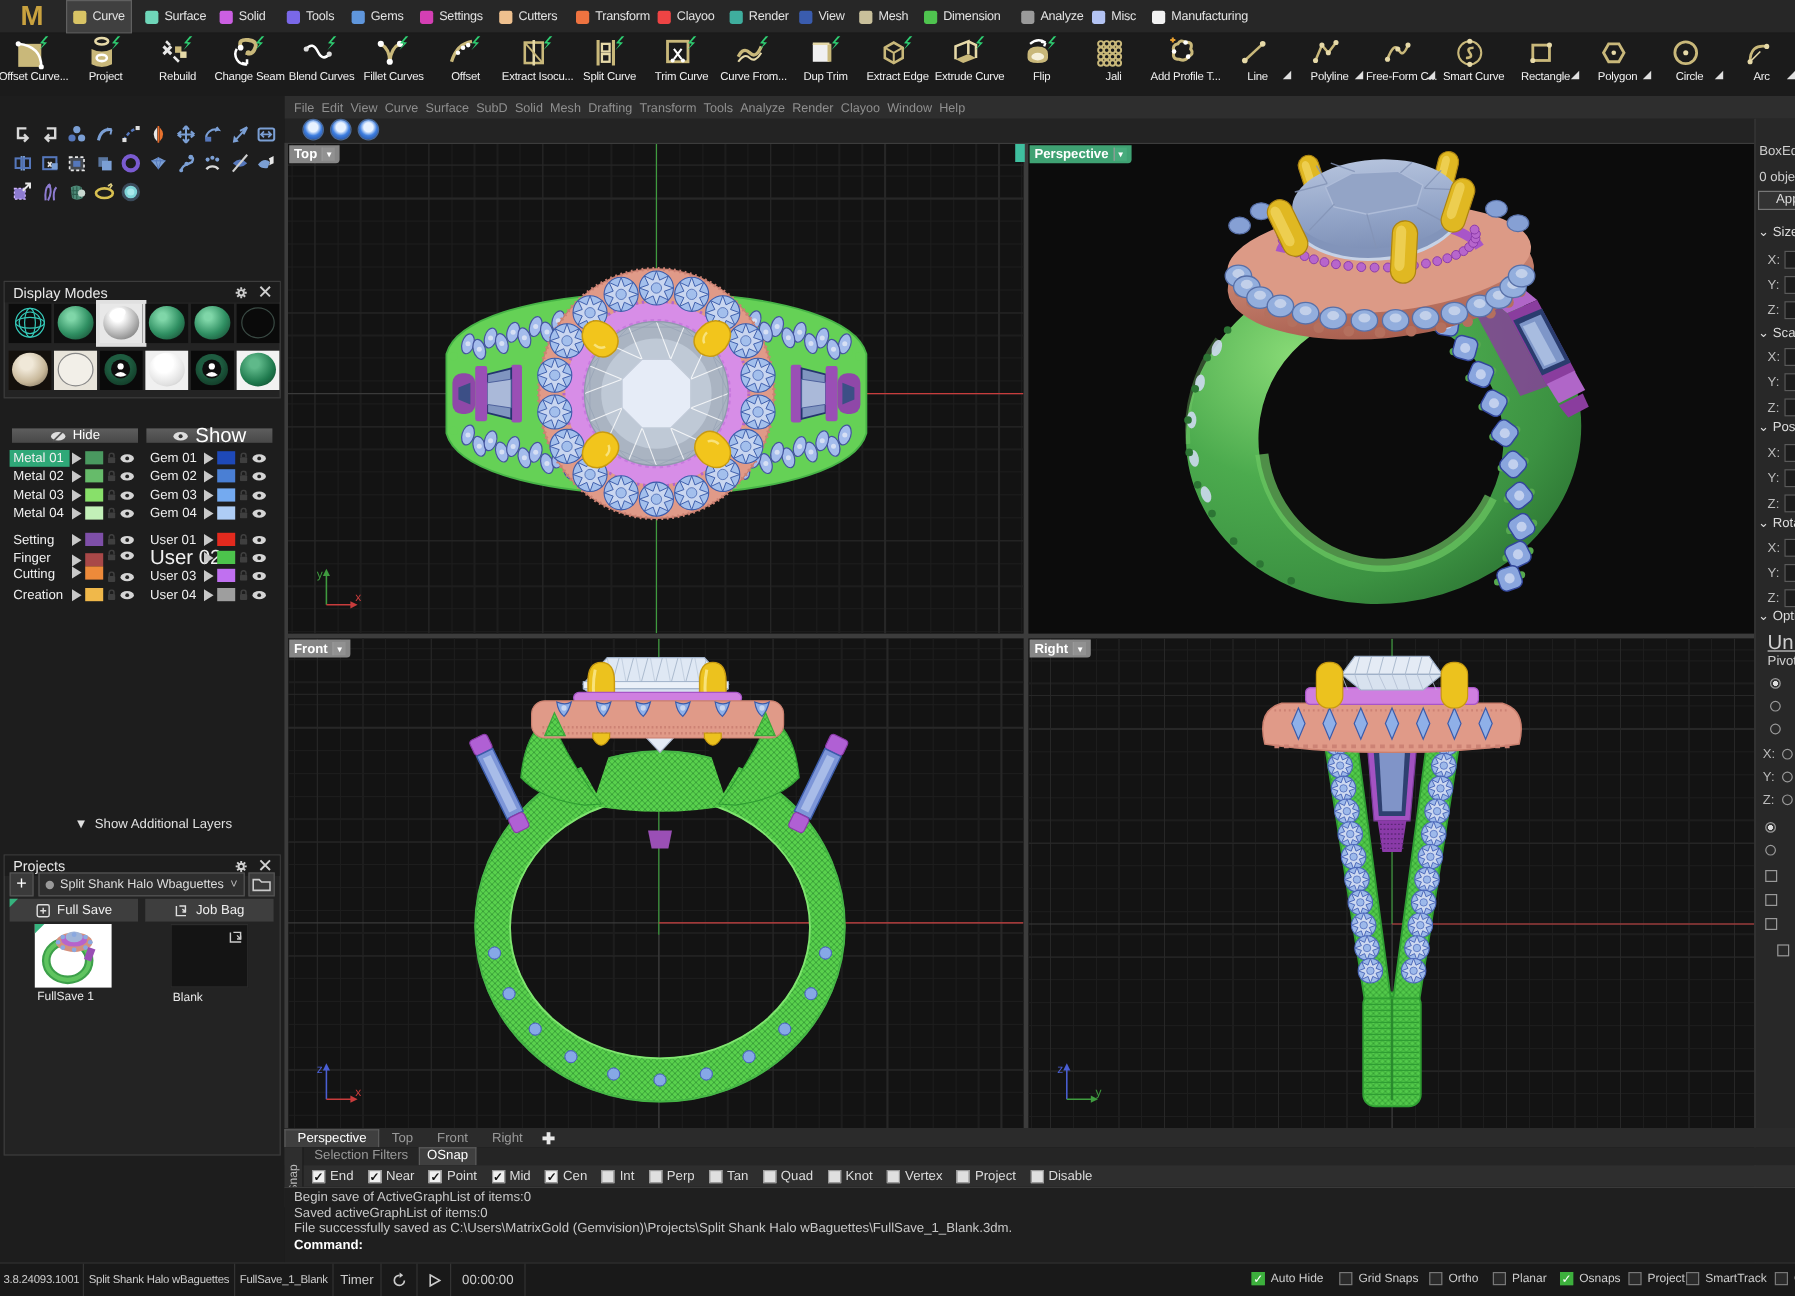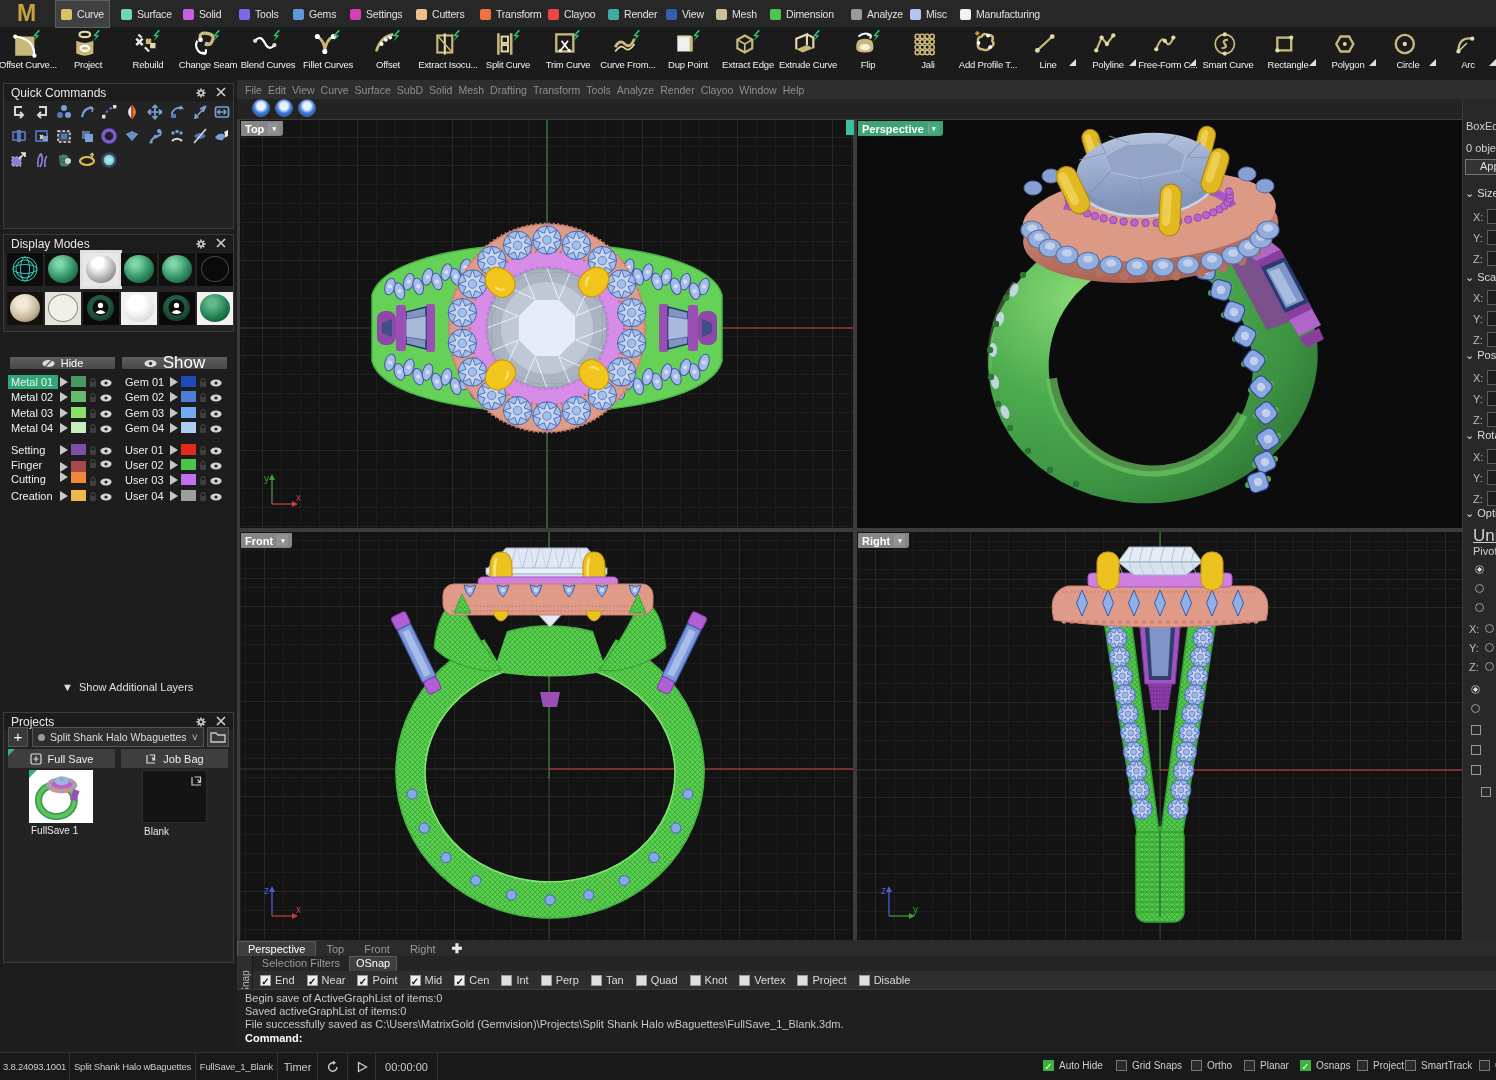--- a/index.html
+++ b/index.html
@@ -169,21 +169,21 @@
     </svg>
     <div class="lbl">Curve From...</div>
   </div>
 <div class="abs titem" style="left:658px">
     <svg width="32" height="28" viewBox="0 0 30 26">
       <rect x="5" y="6" width="13" height="14" fill="#f0f0f0"></rect>
       <path d="M18 6 L18 20" stroke="#c9b87a" stroke-width="3"></path>
       <path d="M5 6 L18 6" stroke="#e6d9a8" stroke-width="2"></path>
       <path d="M20.5 1 L16 6.5 L19 7 L15.5 12 L21.5 6 L18.5 5.5 L22.5 1 Z" fill="#2ecc71" transform="translate(4,-1)"></path>
     </svg>
-    <div class="lbl">Dup Point</div>
+    <div class="lbl">Dup Trim</div>
   </div>
 <div class="abs titem" style="left:718px">
     <svg width="32" height="28" viewBox="0 0 30 26">
       <path d="M5 9 L12 5 L19 9 L19 17 L12 21 L5 17 Z" fill="none" stroke="#c9b87a" stroke-width="2"></path>
       <path d="M5 9 L12 13 L19 9 M12 13 L12 21" stroke="#c9b87a" stroke-width="1.6" fill="none"></path>
       <path d="M20.5 1 L16 6.5 L19 7 L15.5 12 L21.5 6 L18.5 5.5 L22.5 1 Z" fill="#2ecc71" transform="translate(4,-1)"></path>
     </svg>
     <div class="lbl">Extract Edge</div>
   </div>
 <div class="abs titem" style="left:778px">
@@ -328,40 +328,20 @@
     <span>Render</span>
     <span>Clayoo</span>
     <span>Window</span>
     <span>Help</span>
   </div>
 <div class="abs iconstrip"></div>
 <div class="abs" style="left:252px;top:99px;width:18px;height:18px;border-radius:9px;background:radial-gradient(circle at 50% 38%,#e8f2ff 0 30%,#3f7fe0 55%,#1a3f8a 100%);border:1px solid #4a6a9a"></div>
 <div class="abs" style="left:275px;top:99px;width:18px;height:18px;border-radius:9px;background:radial-gradient(circle at 50% 38%,#e8f2ff 0 30%,#3f7fe0 55%,#1a3f8a 100%);border:1px solid #4a6a9a"></div>
 <div class="abs" style="left:298px;top:99px;width:18px;height:18px;border-radius:9px;background:radial-gradient(circle at 50% 38%,#e8f2ff 0 30%,#3f7fe0 55%,#1a3f8a 100%);border:1px solid #4a6a9a"></div>
 <div class="abs leftpanel">
-    <div class="abs panel" style="top:3px;height:146px">
-      <div class="ptitle">Quick Commands<span class="ptools">
-          <svg class="gear" viewBox="0 0 12 12">
-            <circle cx="6" cy="6" r="2.2" fill="none" stroke="#cfcfcf" stroke-width="1.6"></circle>
-            <g stroke="#cfcfcf" stroke-width="1.6">
-              <line x1="10.6" y1="6.0" x2="8.8" y2="6.0"></line>
-              <line x1="9.3" y1="9.3" x2="8.0" y2="8.0"></line>
-              <line x1="6.0" y1="10.6" x2="6.0" y2="8.8"></line>
-              <line x1="2.7" y1="9.3" x2="4.0" y2="8.0"></line>
-              <line x1="1.4" y1="6.0" x2="3.2" y2="6.0"></line>
-              <line x1="2.7" y1="2.7" x2="4.0" y2="4.0"></line>
-              <line x1="6.0" y1="1.4" x2="6.0" y2="3.2"></line>
-              <line x1="9.3" y1="2.7" x2="8.0" y2="4.0"></line>
-            </g>
-          </svg>
-          <svg width="10" height="10" viewBox="0 0 10 10">
-            <path d="M1 1 L9 9 M9 1 L1 9" stroke="#cfcfcf" stroke-width="1.6"></path>
-          </svg>
-        </span></div>
-    </div>
     <div class="abs" style="left:3px;top:3px;width:231px;height:146px">
       <svg class="abs" style="left:7px;top:20px" width="18" height="18" viewBox="0 0 18 18">
         <path d="M12 4 H5 V12 H13 M10 9 l3 3 l-3 3" stroke="#d8d8d8" stroke-width="2" fill="none"></path>
       </svg>
       <svg class="abs" style="left:29.6px;top:20px" width="18" height="18" viewBox="0 0 18 18">
         <path d="M6 4 H13 V12 H5 M8 9 l-3 3 l3 3" stroke="#d8d8d8" stroke-width="2" fill="none"></path>
       </svg>
       <svg class="abs" style="left:52.2px;top:20px" width="18" height="18" viewBox="0 0 18 18">
         <circle cx="9" cy="5" r="3" fill="#7b9fd4"></circle>
         <circle cx="5" cy="12" r="3" fill="#5577bb"></circle>
@@ -722,21 +702,21 @@
       <span style="margin-left:3px"><svg width="8" height="9" viewBox="0 0 8 9">
           <rect x="1" y="4" width="6" height="5" rx="0.8" fill="#3f3f3f"></rect>
           <path d="M2 4 V2.6 A2 2 0 0 1 6 2.6 V4" fill="none" stroke="#3f3f3f" stroke-width="1.3"></path>
         </svg></span>
       <span style="margin-left:3px"><svg width="12" height="8" viewBox="0 0 12 8">
           <ellipse cx="6" cy="4" rx="5.6" ry="3.4" fill="#d4d4d4"></ellipse>
           <circle cx="6" cy="4" r="1.6" fill="#222"></circle>
         </svg></span>
     </div>
     <div class="abs" style="left:122px;top:377px;width:104px;height:15px;display:flex;align-items:center">
-      <span style="display:inline-block;width:46px;font-size:11px;color:#f0f0f0;padding-left:3px;line-height:14px;white-space:nowrap">User 02</span>
+      <span style="display:inline-block;width:46px;font-size:17px;color:#f0f0f0;padding-left:3px;line-height:14px;white-space:nowrap">User 02</span>
       <span style="width:0;height:0;border-top:5px solid transparent;border-bottom:5px solid transparent;border-left:8px solid #c8c8c8;margin-left:2px"></span>
       <span style="width:15px;height:11px;background:#4cc44c;margin-left:3px"></span>
       <span style="margin-left:3px"><svg width="8" height="9" viewBox="0 0 8 9">
           <rect x="1" y="4" width="6" height="5" rx="0.8" fill="#3f3f3f"></rect>
           <path d="M2 4 V2.6 A2 2 0 0 1 6 2.6 V4" fill="none" stroke="#3f3f3f" stroke-width="1.3"></path>
         </svg></span>
       <span style="margin-left:3px"><svg width="12" height="8" viewBox="0 0 12 8">
           <ellipse cx="6" cy="4" rx="5.6" ry="3.4" fill="#d4d4d4"></ellipse>
           <circle cx="6" cy="4" r="1.6" fill="#222"></circle>
         </svg></span>

